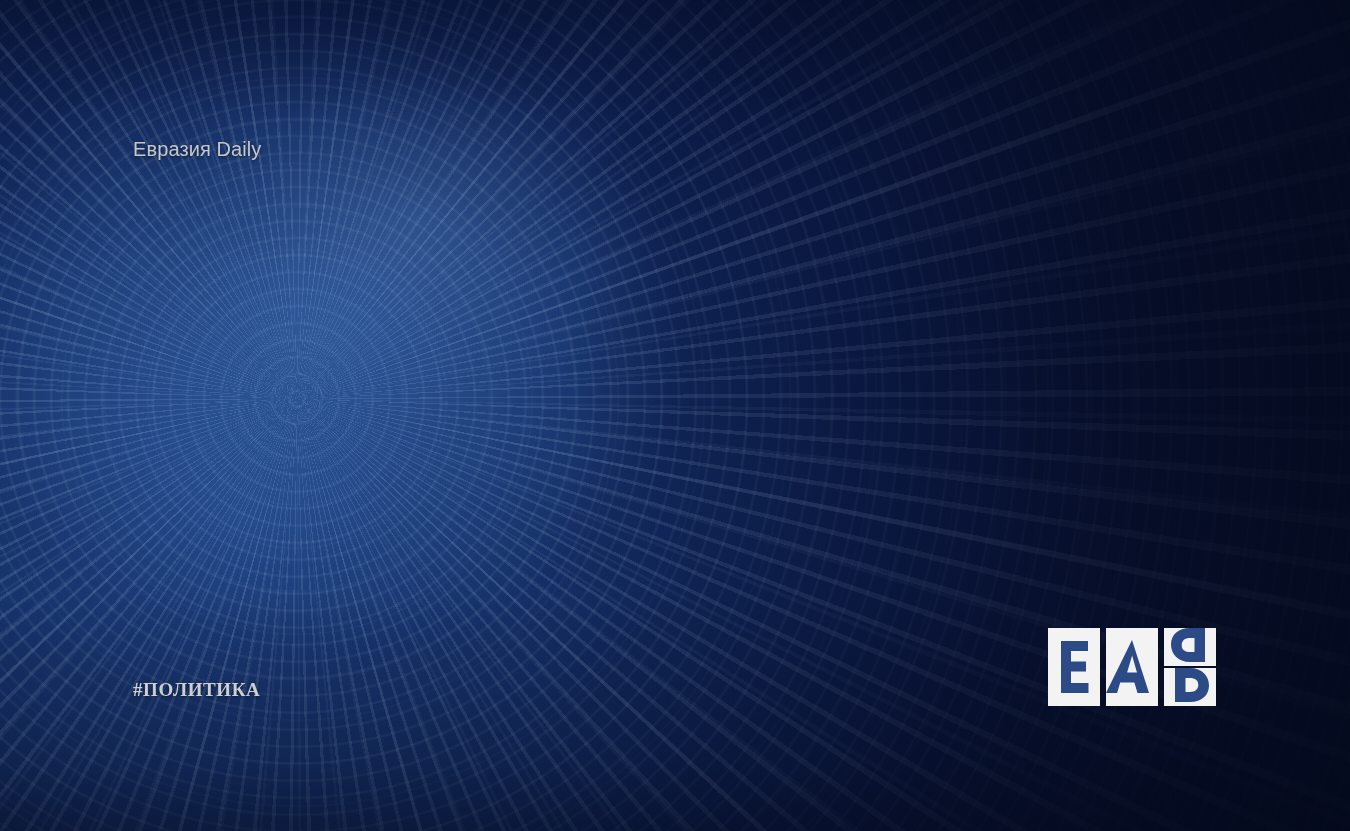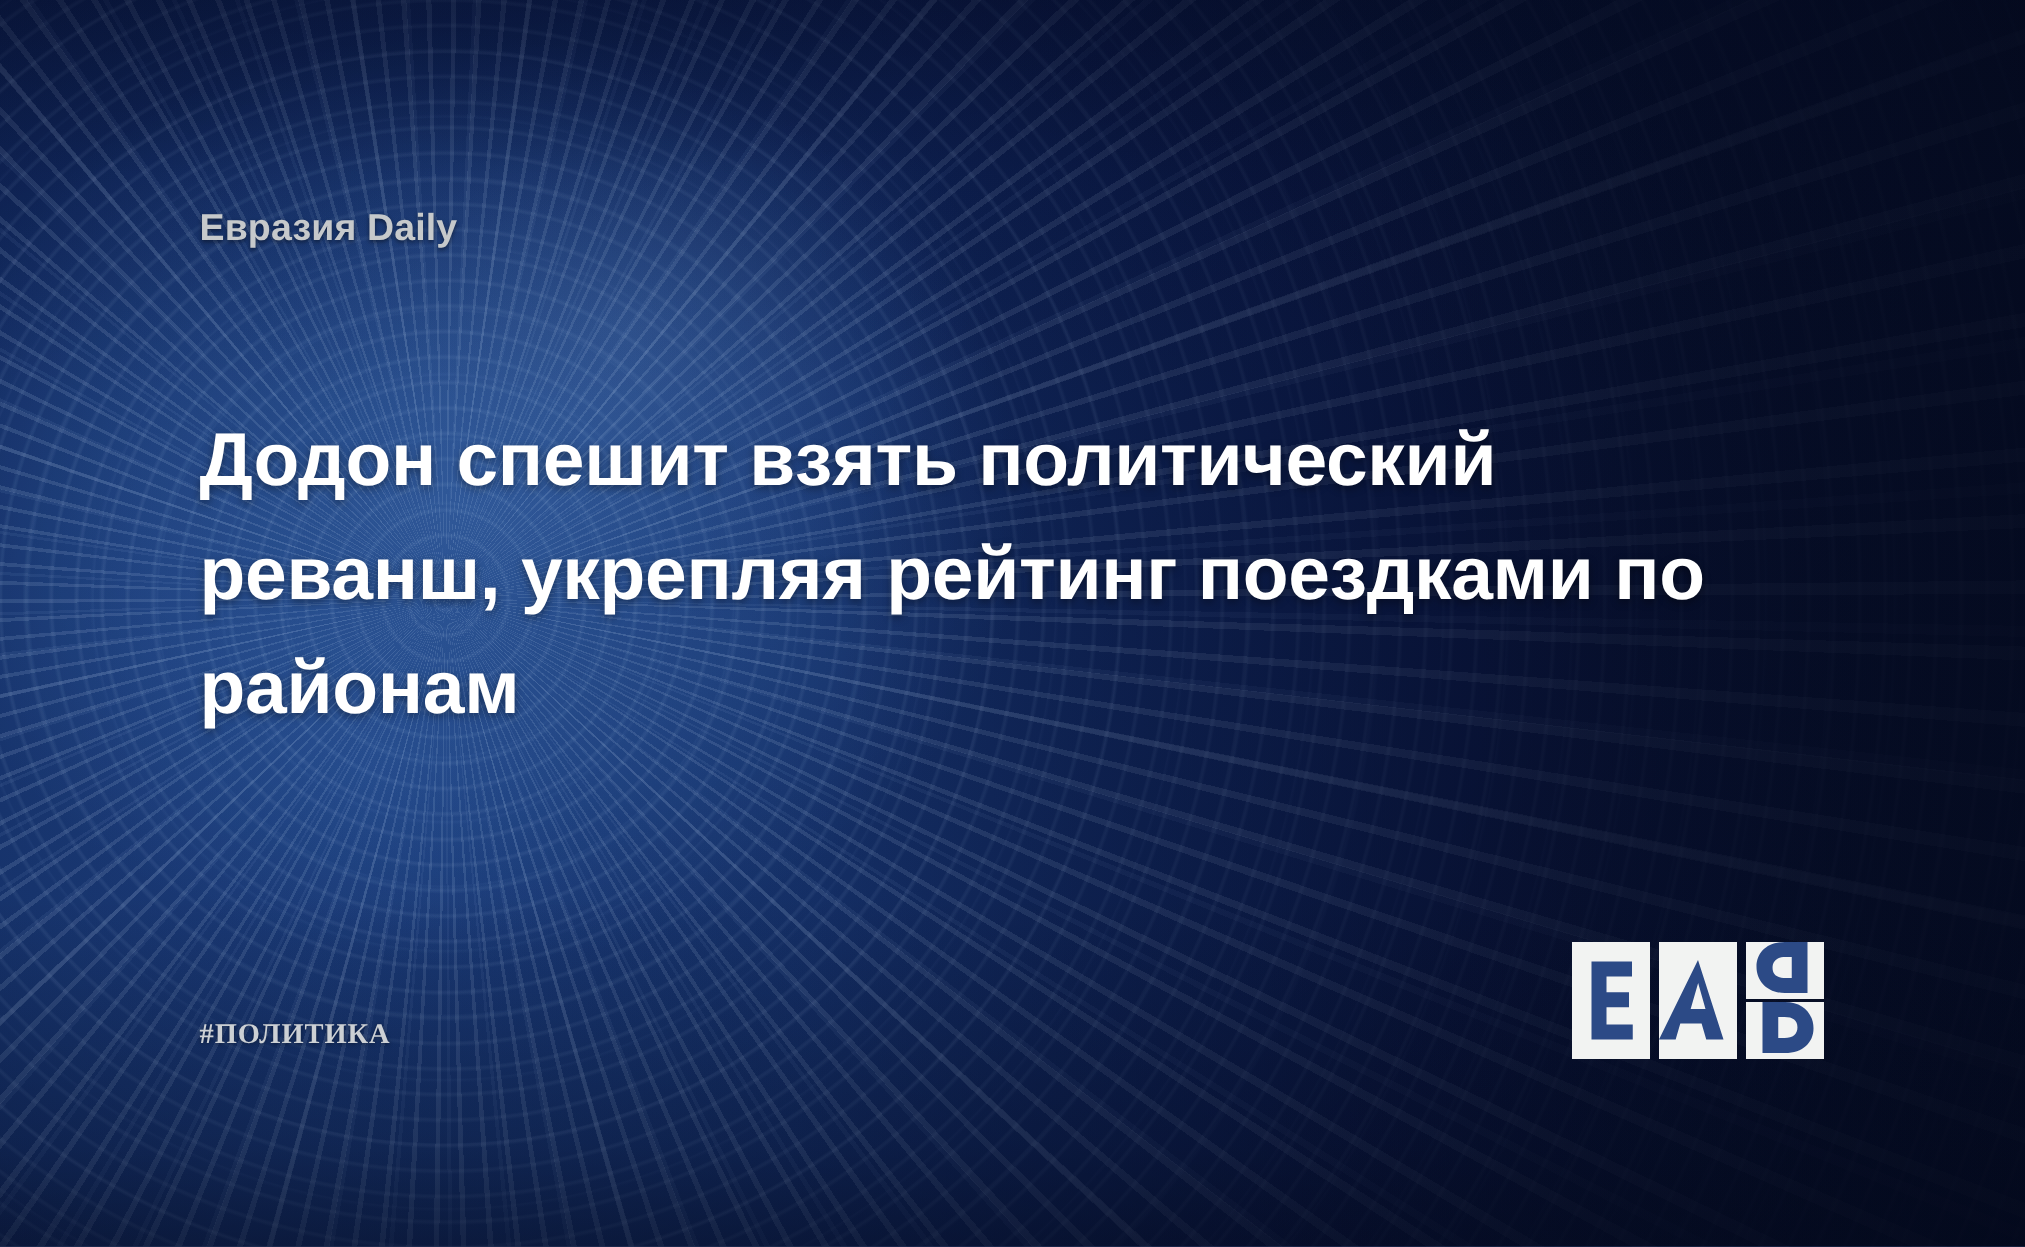--- a/index.html
+++ b/index.html
@@ -101,22 +101,22 @@
 
   
   #content {
     position: absolute;
     inset: 0;
   }
   #brand {
     position: absolute;
     left: 133px;
     top: 138px;
-    font-size: 25px;
-    font-weight: bold;
+    font-size: 20px;
+    font-weight: normal;
     letter-spacing: .1px;
     color: #c6c9cb;
     text-shadow: 0 1px 3px rgba(0,0,0,.45);
     white-space: nowrap;
   }
   #headline {
     position: absolute;
     left: 133px;
     top: 268px;
     width: 1030px;
@@ -185,21 +185,20 @@
   <div class="bg-layer" id="bg-dashes2"></div>
   <div class="bg-layer" id="bg-glow"></div>
   <div class="bg-layer" id="bg-fade"></div>
   <div class="bg-layer" id="bg-topfade"></div>
   <div class="bg-layer" id="bg-vignette"></div>
 
   <div id="content">
 
     <div id="brand">Евразия Daily</div>
 
-    <h1 id="headline">Додон спешит взять политический реванш, укрепляя рейтинг поездками по районам</h1>
 
     <div id="category">#ПОЛИТИКА</div>
 
     <div id="logo">
 
       <div class="tile">
         <svg width="52" height="78" viewBox="0 0 52 78" aria-hidden="true">
           <path fill="#2c4a86" d="M13 13 h27 v10 h-17 v10.5 h15 v10 h-15 v11.5 h17.5 v10 h-27.5 z"></path>
         </svg>
       </div>

